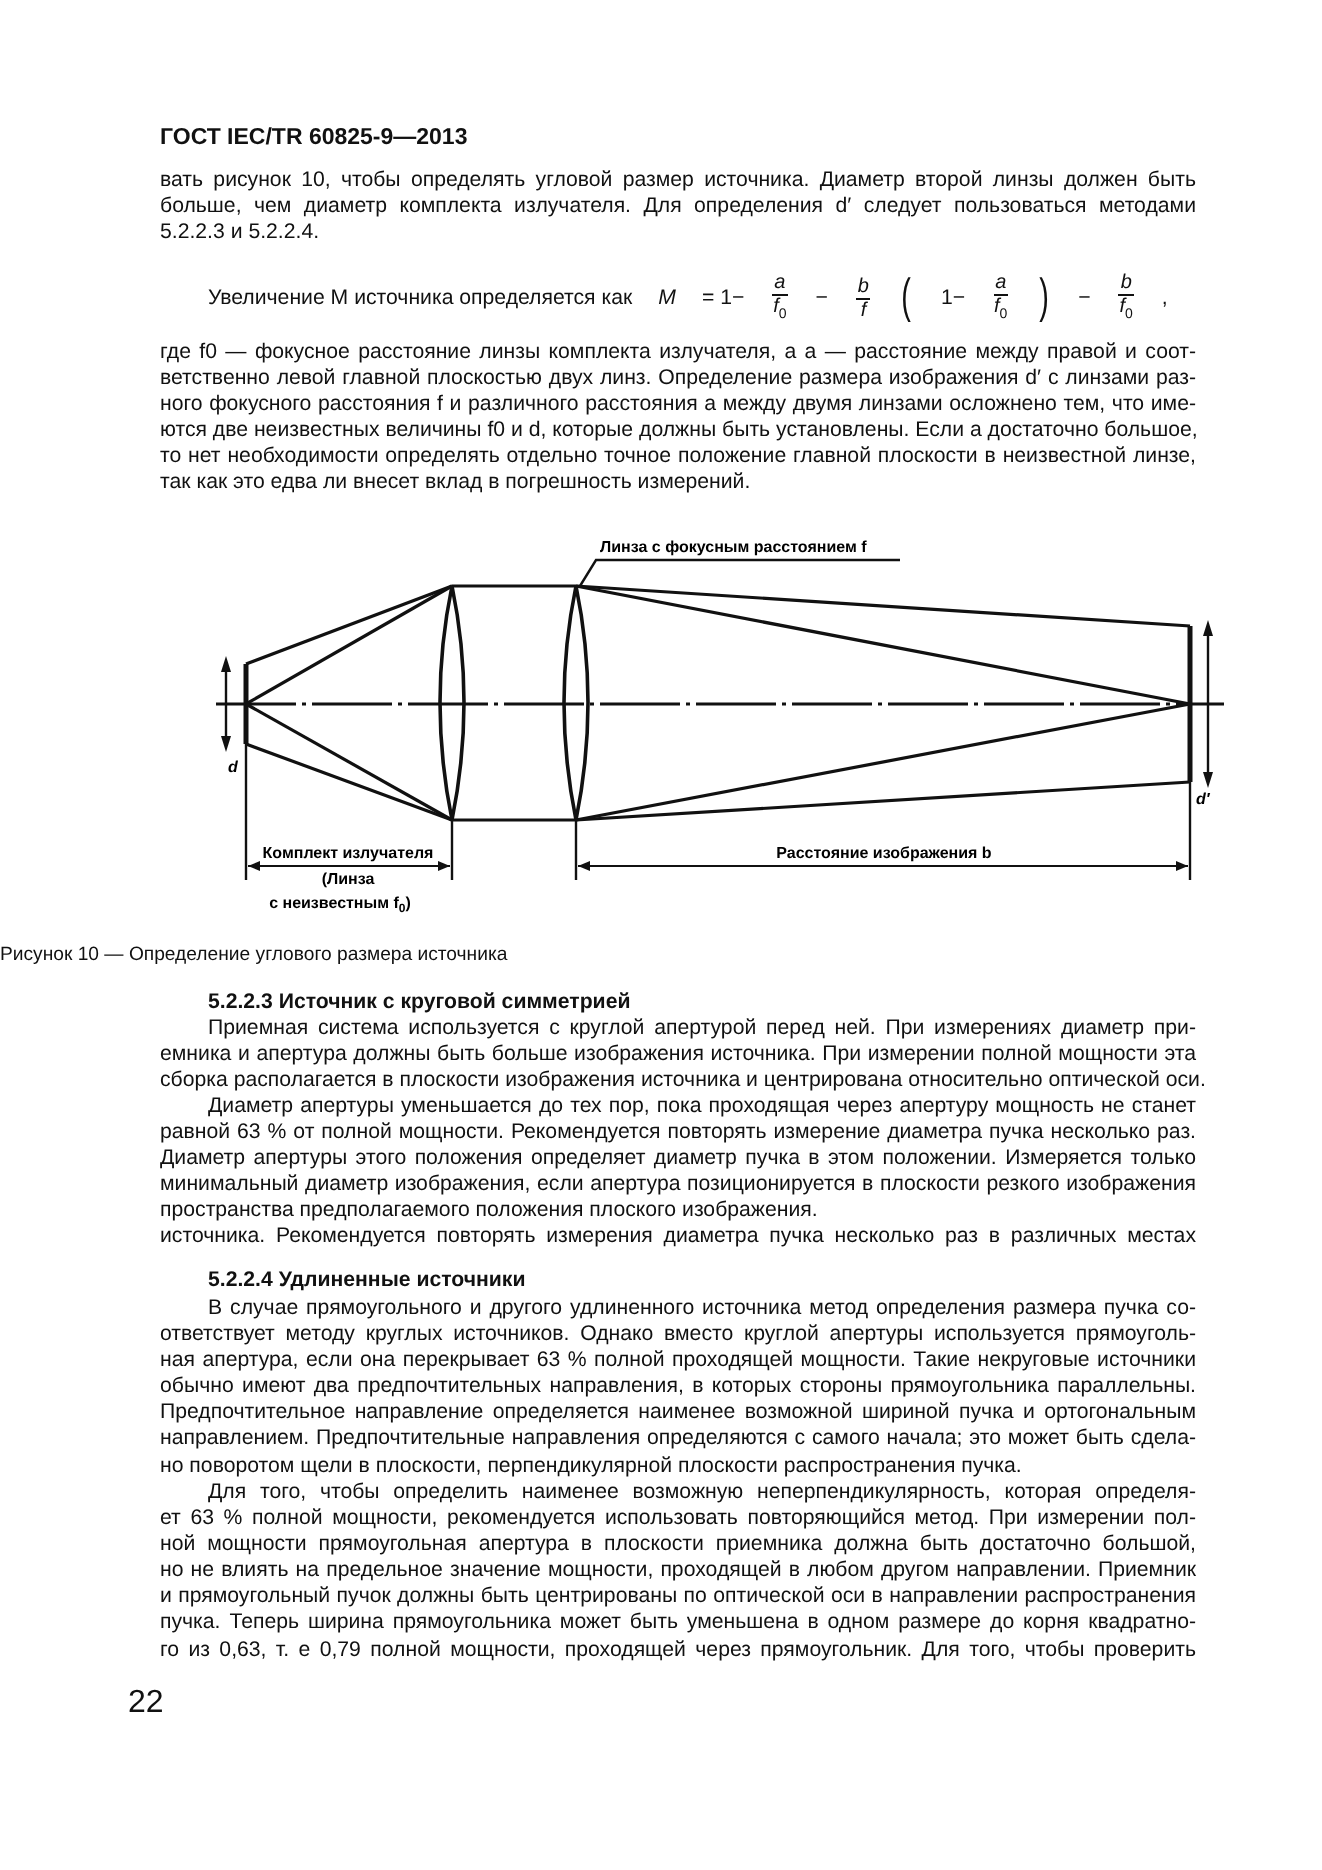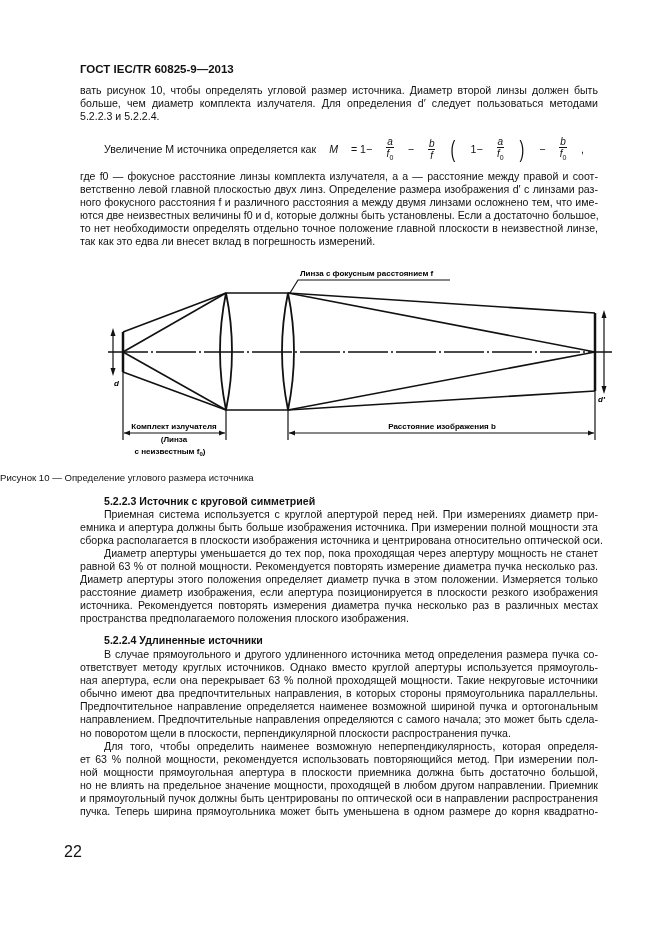--- a/index.html
+++ b/index.html
@@ -138,38 +138,39 @@
   <div class="heading" style="top:495px;">5.2.2.3  Источник с круговой симметрией</div>
   <div class="para" style="top:508px;">
     <span class="ln indent">Приемная система используется с круглой апертурой перед ней. При измерениях диаметр при-</span>
     <span class="ln">емника и апертура должны быть больше изображения источника. При измерении полной мощности эта</span>
     <span class="ln">сборка располагается в плоскости изображения источника и центрирована относительно оптической оси.</span>
   </div>
   <div class="para" style="top:547px;">
     <span class="ln indent">Диаметр апертуры уменьшается до тех пор, пока проходящая через апертуру мощность не станет</span>
     <span class="ln">равной 63 % от полной мощности. Рекомендуется повторять измерение диаметра пучка несколько раз.</span>
     <span class="ln">Диаметр апертуры этого положения определяет диаметр пучка в этом положении. Измеряется только</span>
-    <span class="ln">расстояние диаметр изображения, если апертура позиционируется в плоскости резкого изображения</span>
+    <span class="ln">минимальный диаметр изображения, если апертура позиционируется в плоскости резкого изображения</span>
+    <span class="ln last">пространства предполагаемого положения плоского изображения.</span>
     <span class="ln">источника. Рекомендуется повторять измерения диаметра пучка несколько раз в различных местах</span>
-    <span class="ln last">пространства предполагаемого положения плоского изображения.</span>
   </div>
 
   <div class="heading" style="top:634px;">5.2.2.4  Удлиненные источники</div>
   <div class="para" style="top:648px;">
     <span class="ln indent">В случае прямоугольного и другого удлиненного источника метод определения размера пучка со-</span>
     <span class="ln">ответствует методу круглых источников. Однако вместо круглой апертуры используется прямоуголь-</span>
     <span class="ln">ная апертура, если она перекрывает 63 % полной проходящей мощности. Такие некруговые источники</span>
     <span class="ln">обычно имеют два предпочтительных направления, в которых стороны прямоугольника параллельны.</span>
     <span class="ln">Предпочтительное направление определяется наименее возможной шириной пучка и ортогональным</span>
     <span class="ln">направлением. Предпочтительные направления определяются с самого начала; это может быть сдела-</span>
     <span class="ln last">но поворотом щели в плоскости, перпендикулярной плоскости распространения пучка.</span>
   </div>
   <div class="para" style="top:740px;">
     <span class="ln indent">Для того, чтобы определить наименее возможную неперпендикулярность, которая определя-</span>
     <span class="ln">ет 63 % полной мощности, рекомендуется использовать повторяющийся метод. При измерении пол-</span>
     <span class="ln">ной мощности прямоугольная апертура в плоскости приемника должна быть достаточно большой,</span>
     <span class="ln">но не влиять на предельное значение мощности, проходящей в любом другом направлении. Приемник</span>
     <span class="ln">и прямоугольный пучок должны быть центрированы по оптической оси в направлении распространения</span>
     <span class="ln">пучка. Теперь ширина прямоугольника может быть уменьшена в одном размере до корня квадратно-</span>
+    <span class="ln">го из 0,63, т. е 0,79 полной мощности, проходящей через прямоугольник. Для того, чтобы проверить</span>
   </div>
 
   <div class="pageno">22</div>
 </div>
 
 </body></html>

